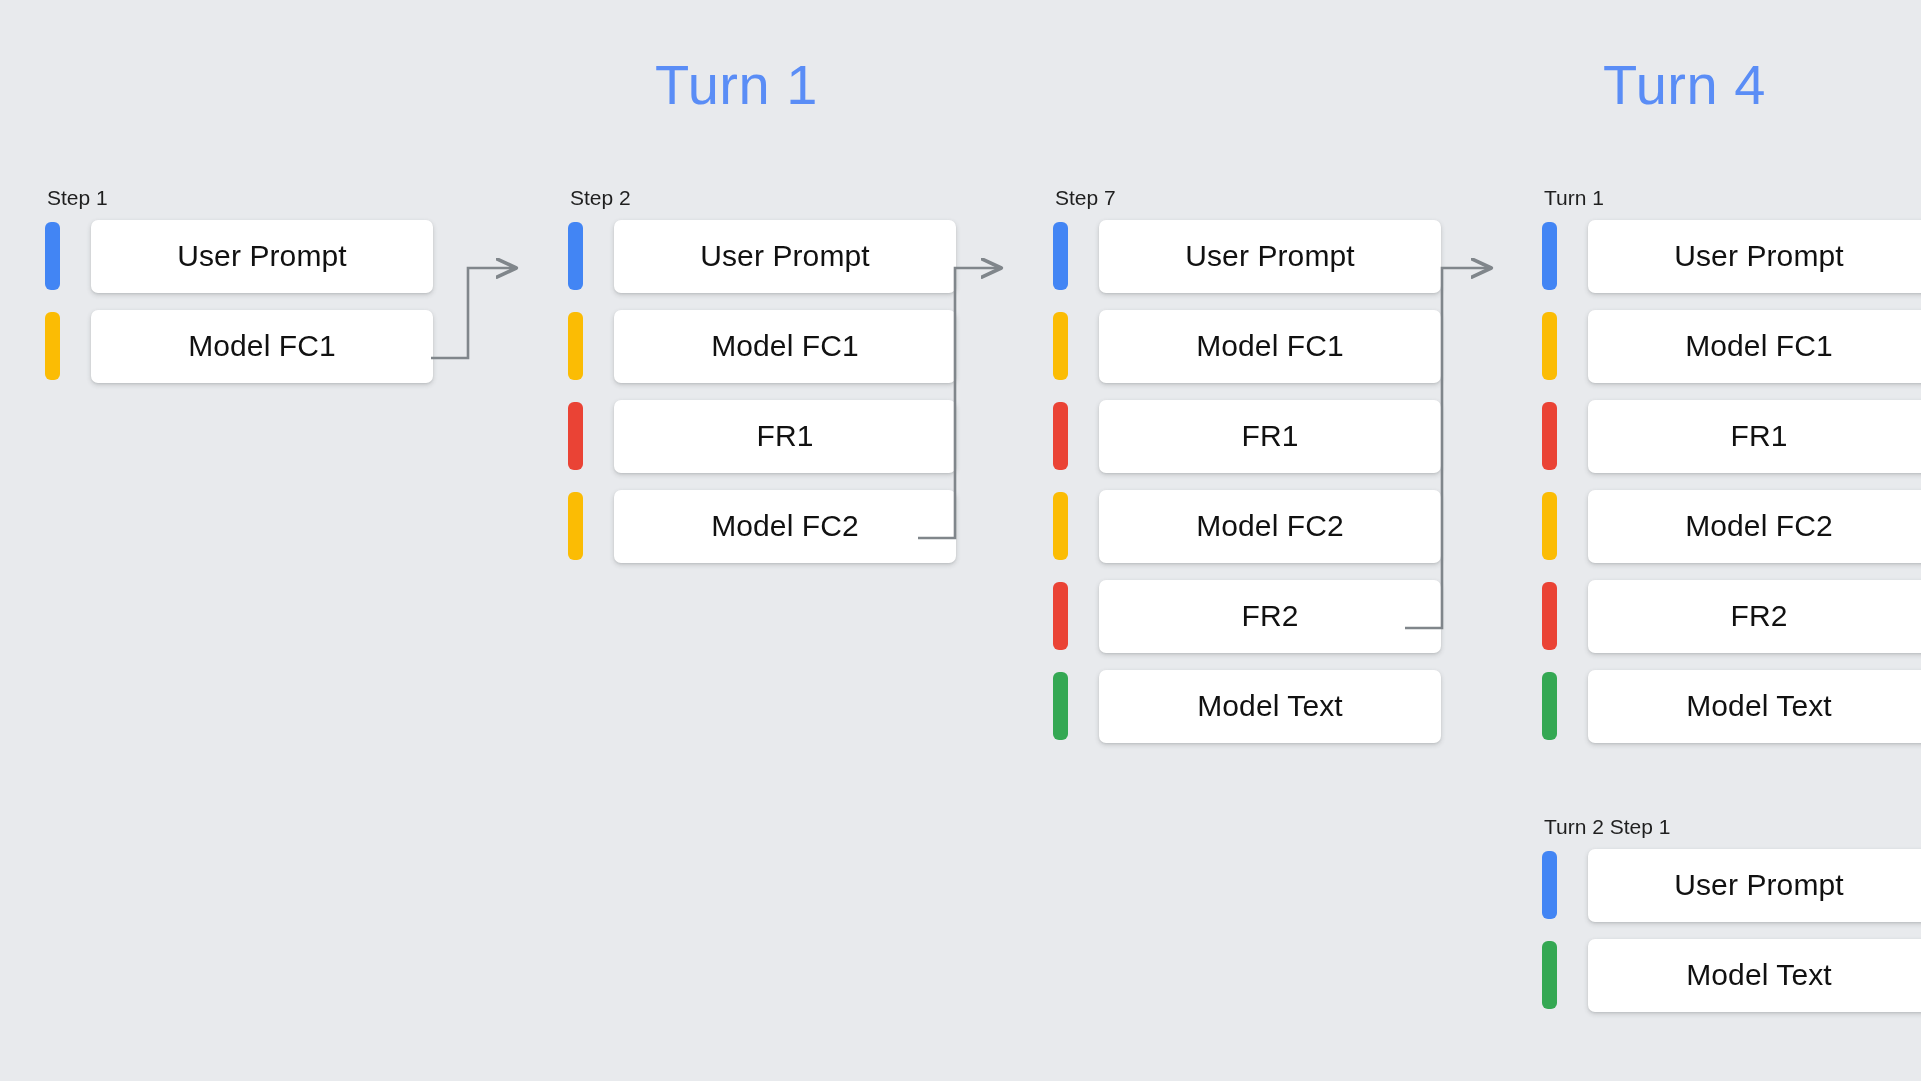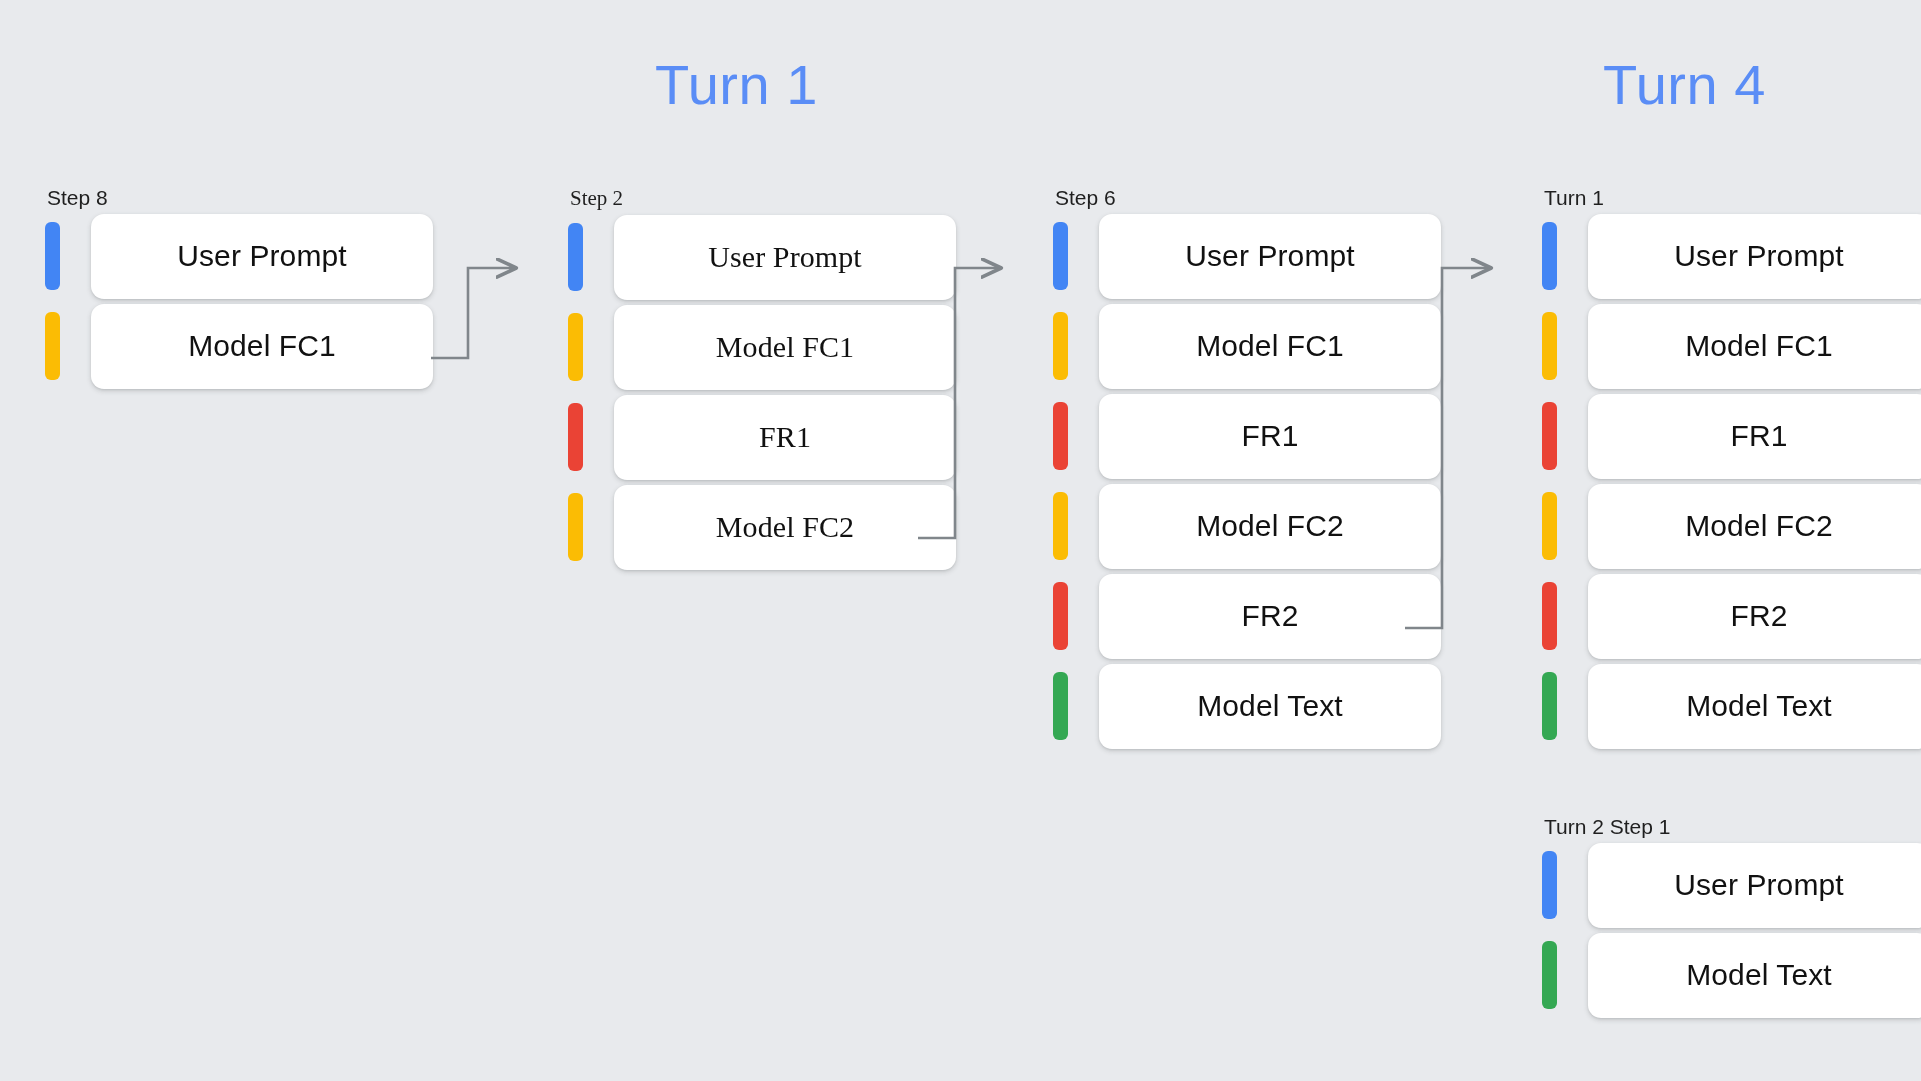--- a/index.html
+++ b/index.html
@@ -51,41 +51,41 @@
   .row:last-child { margin-bottom: 0; }
 
   .bar {
     width: 15px;
     height: 68px;
     border-radius: 6px;
     flex: 0 0 auto;
   }
   .card {
     margin-left: 31px;
-    height: 85px;
-    border-radius: 13px;
+    height: 73px;
+    border-radius: 7px;
     background: #ffffff;
     box-shadow: 0 2px 5px rgba(60,64,67,0.20), 0 1px 2px rgba(60,64,67,0.10);
     display: flex;
     align-items: center;
     justify-content: center;
     flex: 1 1 auto;
     box-sizing: border-box;
   }
   .card-label {
     font-size: 30px;
     color: #111111;
     font-weight: 400;
     white-space: nowrap;
     letter-spacing: 0.1px;
   }
 
   
   #col-step1 { left: 45px;   top: 186px; width: 388px; }
-  #col-step2 { left: 568px;  top: 186px; width: 388px; font-family: Liberation Serif, serif; }
+  #col-step2 { left: 568px;  top: 186px; width: 388px; }
   #col-step3 { left: 1053px; top: 186px; width: 388px; }
   #col-turn1 { left: 1542px; top: 186px; width: 388px; }
   #col-turn2step1 { left: 1542px; top: 815px; width: 388px; }
 
   #col-step1 .card { width: 345px; }
   #col-step2 .card { width: 345px; }
   #col-step3 .card { width: 345px; }
   #col-turn1 .card { width: 345px; }
   #col-turn2step1 .card { width: 345px; }
 
@@ -97,21 +97,21 @@
     pointer-events: none;
   }
 </style>
 </head>
 <body style="background: rgb(232, 234, 237);">
 
 <div class="turn-title" id="turn1-title" style="color: rgb(90, 141, 246);">Turn 1</div>
 <div class="turn-title" id="turn2-title" style="color: rgb(90, 141, 246);">Turn 4</div>
 
 <div class="column" id="col-step1">
-  <div class="col-label">Step 8</div>
+  <div class="col-label">Step 1</div>
   <div class="rows">
     <div class="row">
       <span class="bar" style="background: rgb(66, 133, 244);"></span>
       <div class="card">
         <span class="card-label">User Prompt</span>
       </div>
     </div>
     <div class="row">
       <span class="bar" style="background: rgb(251, 188, 4);"></span>
       <div class="card">
@@ -145,21 +145,21 @@
     <div class="row">
       <span class="bar" style="background: rgb(251, 188, 4);"></span>
       <div class="card">
         <span class="card-label">Model FC2</span>
       </div>
     </div>
   </div>
 </div>
 
 <div class="column" id="col-step3">
-  <div class="col-label">Step 6</div>
+  <div class="col-label">Step 7</div>
   <div class="rows">
     <div class="row">
       <span class="bar" style="background: rgb(66, 133, 244);"></span>
       <div class="card">
         <span class="card-label">User Prompt</span>
       </div>
     </div>
     <div class="row">
       <span class="bar" style="background: rgb(251, 188, 4);"></span>
       <div class="card">

